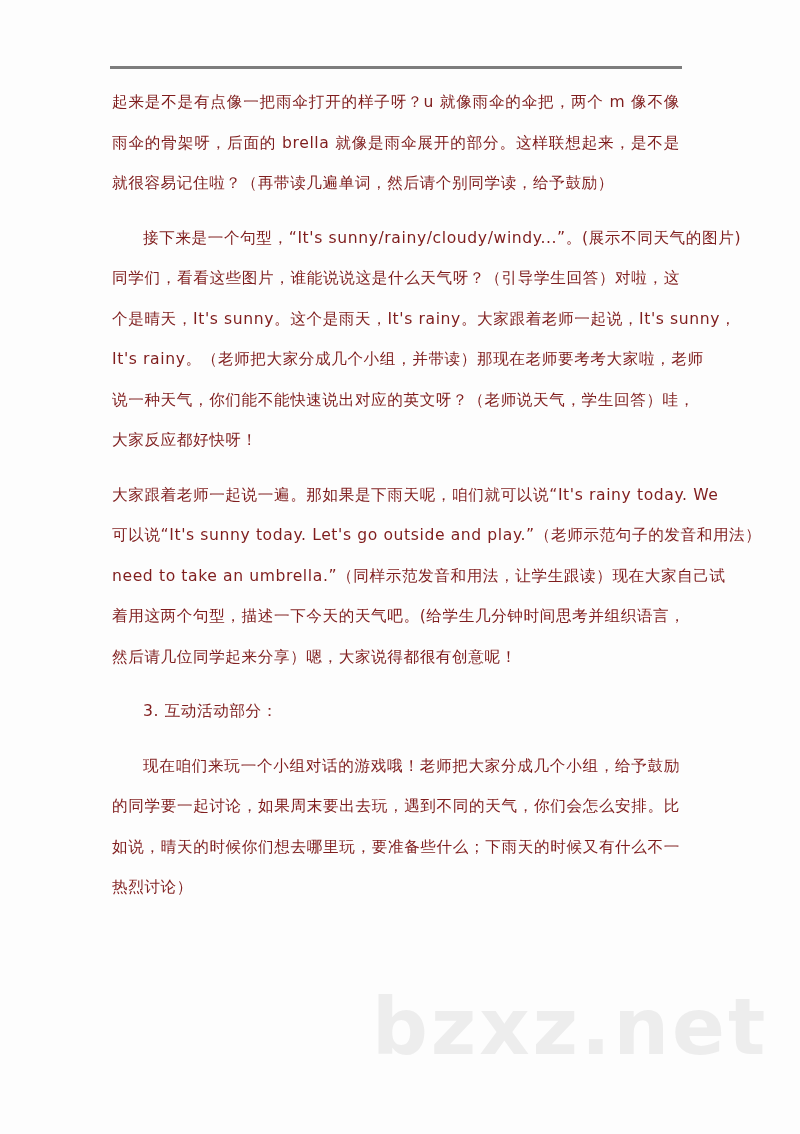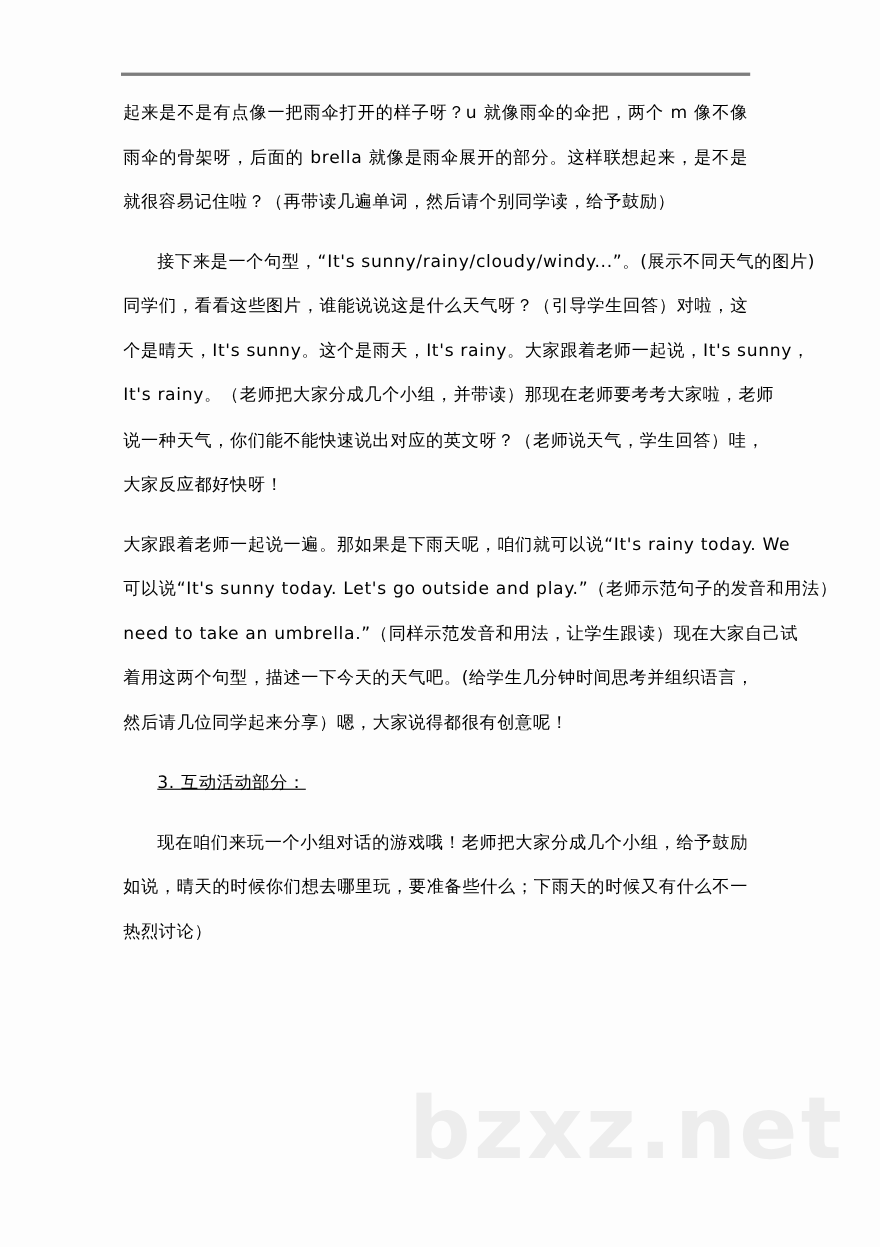--- a/index.html
+++ b/index.html
@@ -20,28 +20,28 @@
     background: #7d7d7d;
   }
   .content {
     position: absolute; left: 112px; top: 82px; width: 568px;
   }
   .line {
     height: 40.5px; line-height: 40.5px;
     font-size: 15.6px;
     white-space: nowrap;
     letter-spacing: 0.6px;
-    color: #000000;
+    color: #7f1d1d;
     text-align: justify;
     text-align-last: justify;
   }
   .line.last { text-align-last: left; }
   .line.indent { padding-left: 31px; }
   .gap { height: 14px; }
-  .section-title { padding-left: 31px; text-align-last: left; text-decoration: underline; }
+  .section-title { padding-left: 31px; text-align-last: left; }
   .watermark {
     position: absolute; left: 372px; top: 988px;
     font-family: "DejaVu Sans", sans-serif;
     font-weight: bold;
     font-size: 78px;
     letter-spacing: 3px;
     color: #ededed;
     line-height: 1;
   }
 </style>
@@ -80,19 +80,20 @@
     <div class="gap"></div>
 
     <div class="line section-title">
       <span>3.</span>
       <span>互动活动部分：</span>
     </div>
     <div class="gap"></div>
 
     <div>
       <div class="line indent">现在咱们来玩一个小组对话的游戏哦！老师把大家分成几个小组，给予鼓励</div>
+      <div class="line">的同学要一起讨论，如果周末要出去玩，遇到不同的天气，你们会怎么安排。比</div>
       <div class="line">如说，晴天的时候你们想去哪里玩，要准备些什么；下雨天的时候又有什么不一</div>
       <div class="line last">热烈讨论）</div>
     </div>
   </div>
 
   <div class="watermark">bzxz.net</div>
 </div>
 
 </body></html>

